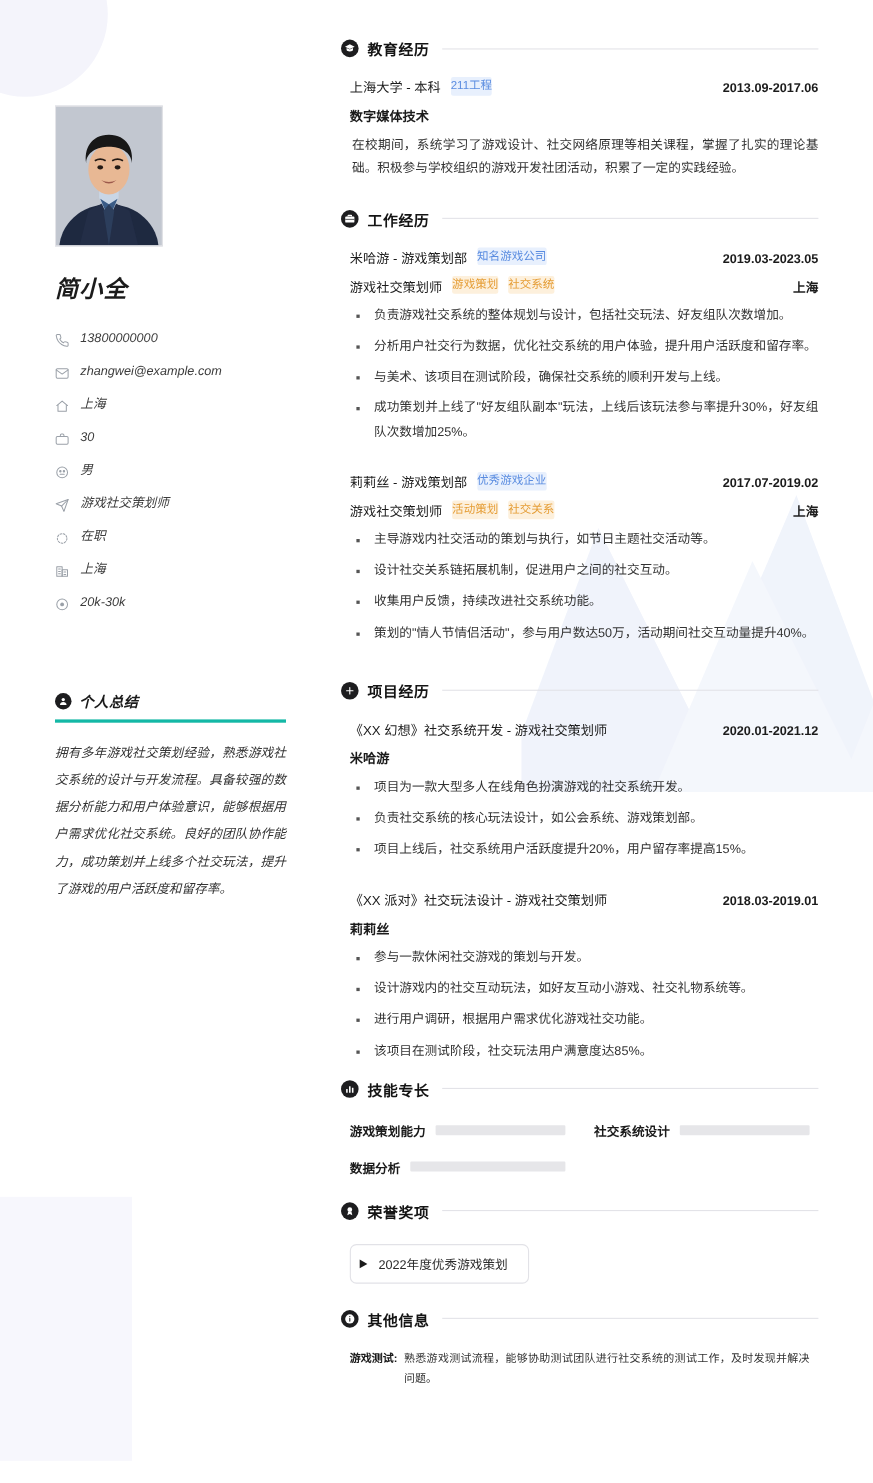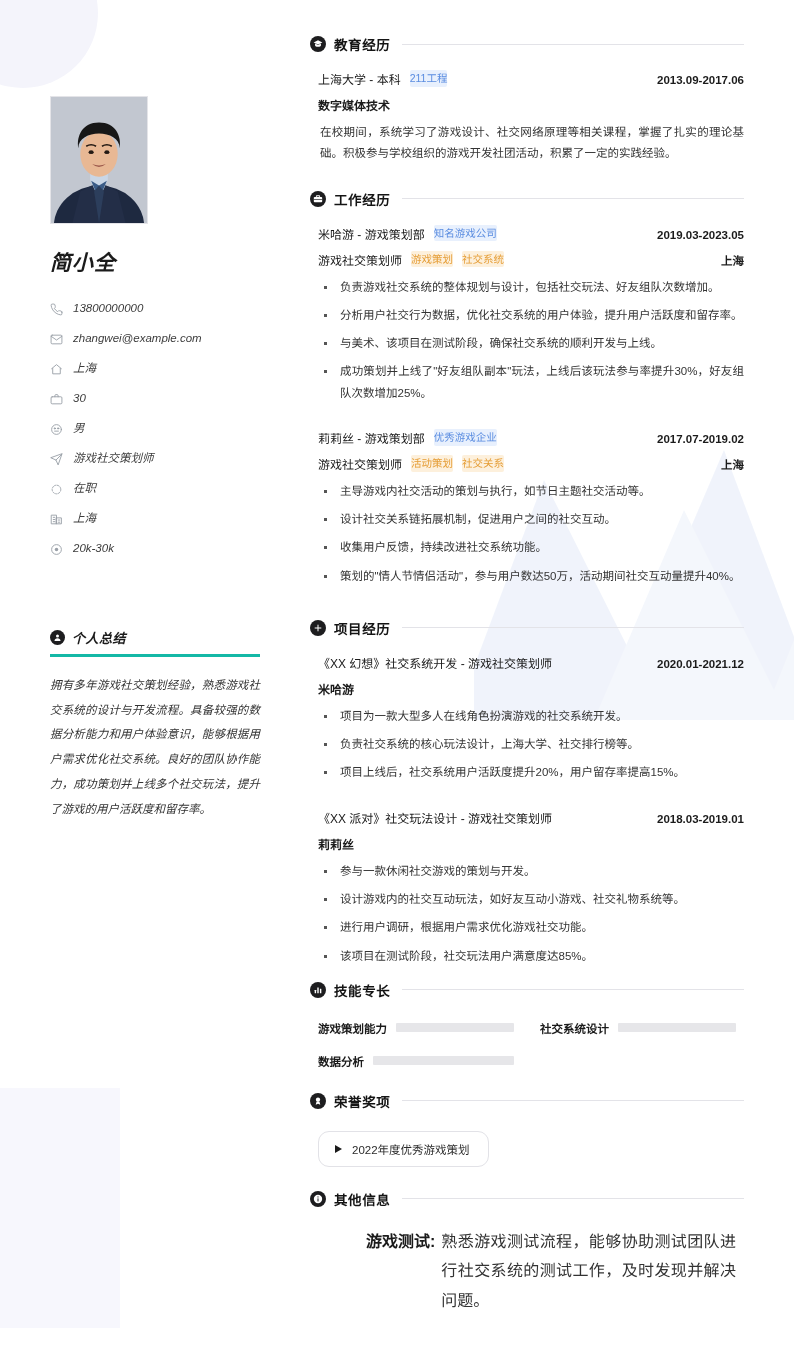--- a/index.html
+++ b/index.html
@@ -260,44 +260,43 @@
     background: #dbe6f8;
   }
 
   
   .awards-wrap { padding: 14px 8px 8px 8px; display: flex; flex-wrap: wrap; gap: 10px; }
   .award-chip {
     display: inline-flex;
     align-items: center;
     gap: 10px;
     border: 1px solid #e2e2e7;
-    border-radius: 11px;
-    padding: 9px 18px 9px 16px;
+    border-radius: 6px;
+    padding: 9px 18px 9px 8px;
     background: #fff;
     font-size: 11.5px;
     color: #2b2b2b;
   }
   .award-chip .tri {
     width: 0; height: 0;
     border-left: 7px solid #1b1b1b;
     border-top: 4.5px solid transparent;
     border-bottom: 4.5px solid transparent;
     flex: 0 0 auto;
   }
 
   
   .other-wrap { padding: 12px 8px 0 8px; }
   .other-row {
     display: flex;
     align-items: flex-start;
     gap: 6px;
-    font-size: 16px;
+    font-size: 10px;
     line-height: 1.85;
     color: #333;
-    margin-left: 48px;
   }
   .other-key {
     font-weight: 700;
     color: #1b1b1b;
     white-space: nowrap;
     flex: 0 0 auto;
   }
   .other-val { text-align: justify; }
 </style>
 </head>
@@ -547,21 +546,21 @@
         </div>
 
         <div class="entry">
           <div class="entry-row">
             <span class="entry-title">《XX 幻想》社交系统开发 - 游戏社交策划师</span>
             <span class="entry-right">2020.01-2021.12</span>
           </div>
           <div class="entry-sub">米哈游</div>
           <ul class="bullets">
             <li>项目为一款大型多人在线角色扮演游戏的社交系统开发。</li>
-            <li>负责社交系统的核心玩法设计，上海大学、社交排行榜等。</li>
+            <li>负责社交系统的核心玩法设计，如公会系统、游戏策划部。</li>
             <li>项目上线后，社交系统用户活跃度提升20%，用户留存率提高15%。</li>
           </ul>
         </div>
 
         <div class="entry" style="padding-top:16px;">
           <div class="entry-row">
             <span class="entry-title">《XX 派对》社交玩法设计 - 游戏社交策划师</span>
             <span class="entry-right">2018.03-2019.01</span>
           </div>
           <div class="entry-sub">莉莉丝</div>

